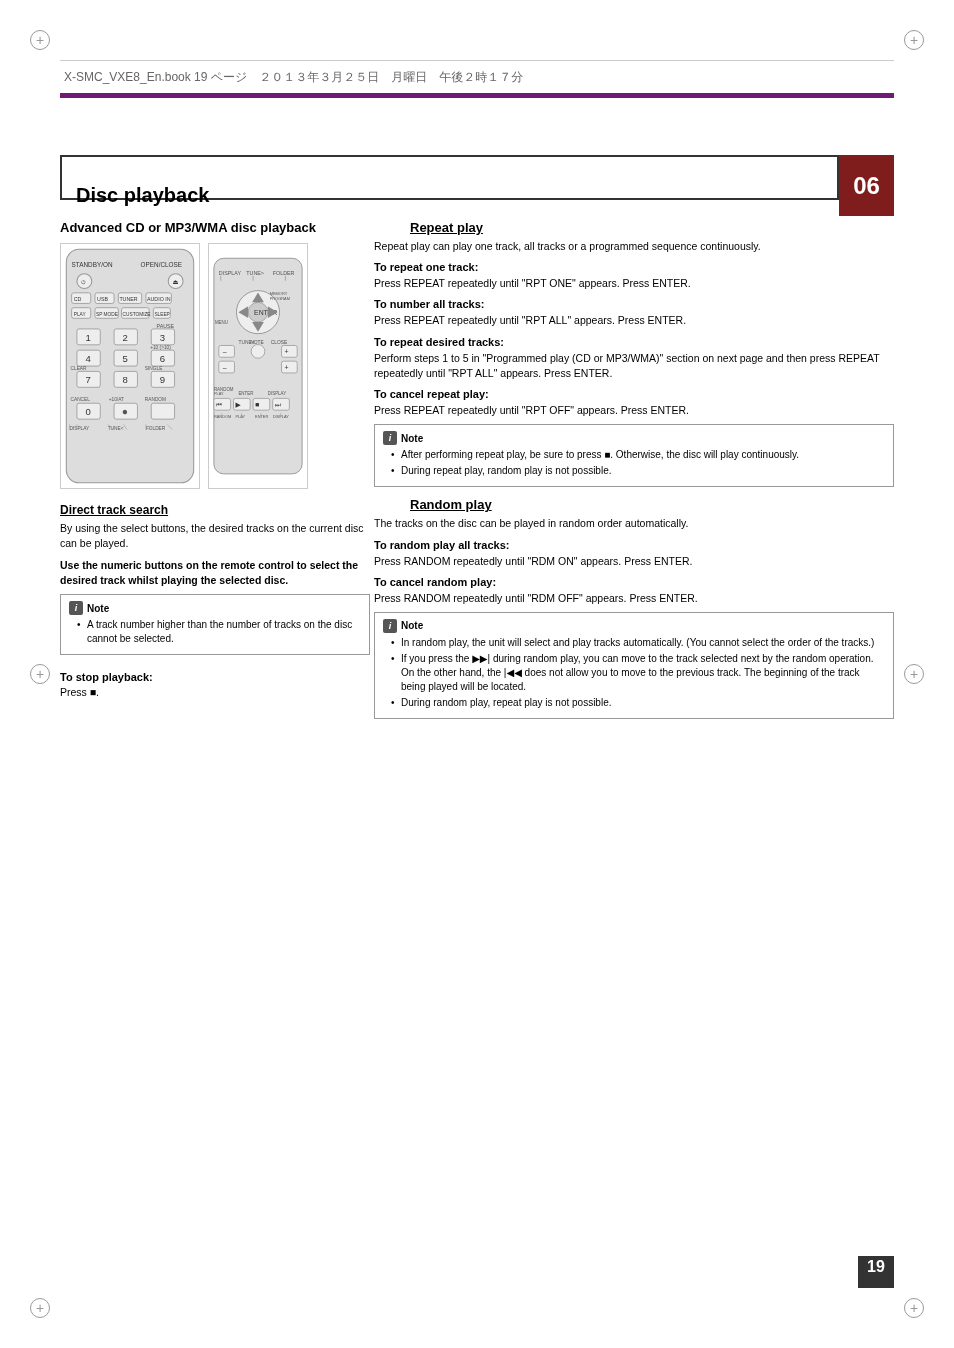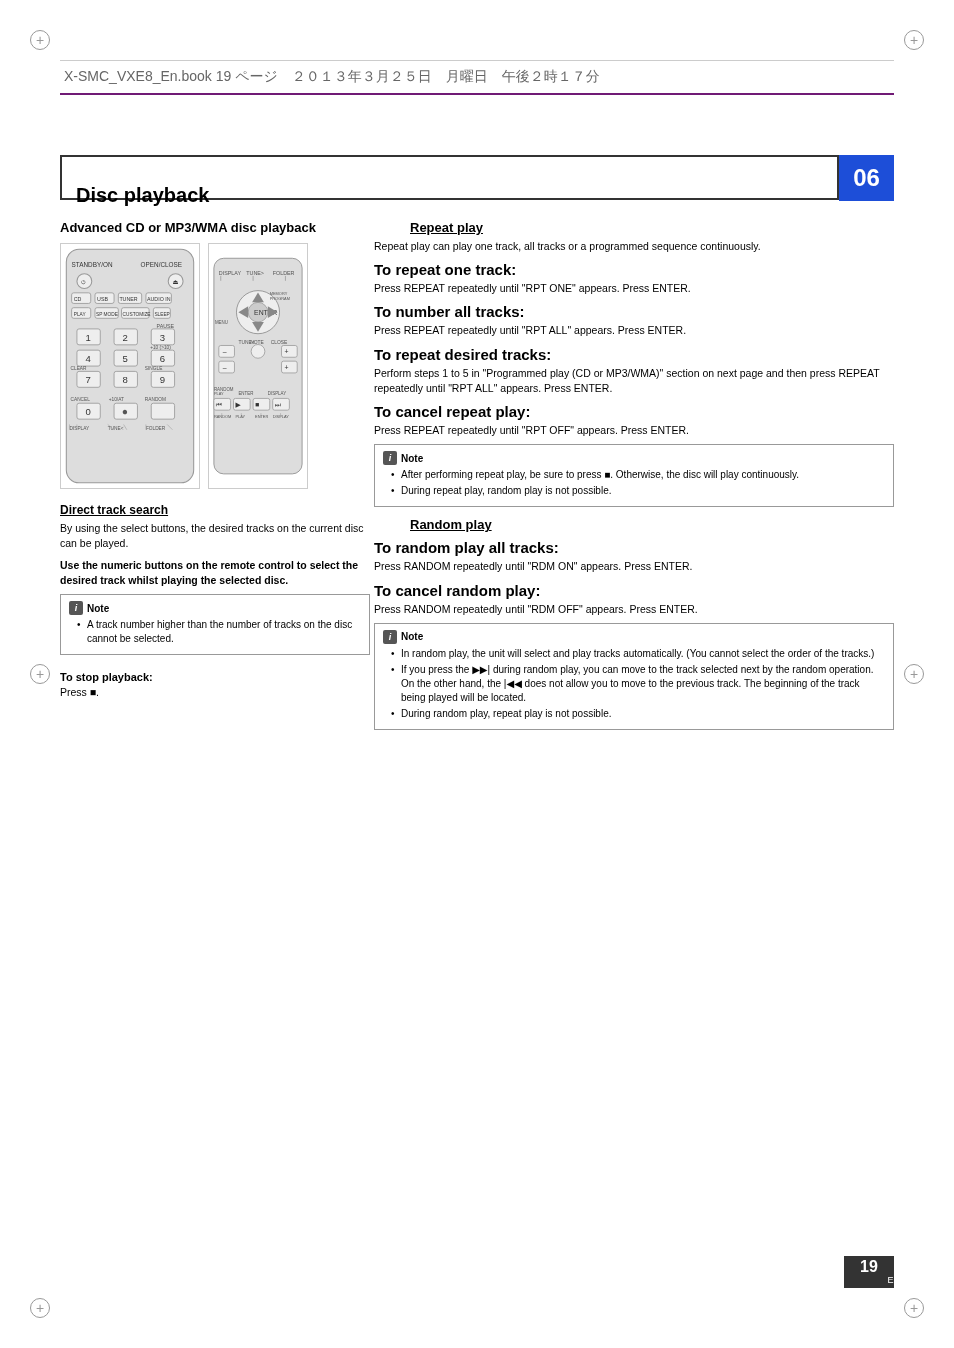--- a/index.html
+++ b/index.html
@@ -37,36 +37,36 @@
     .reg-mr { top: 50%; right: 30px; transform: translateY(-50%); }
 
     
     .header-bar {
       position: absolute;
       top: 60px;
       left: 60px;
       right: 60px;
       height: 32px;
       border-top: 1px solid #ccc;
-      border-bottom: 2px solid #701a75;
-      display: flex;
-      align-items: center;
-      font-size: 14px;
+      border-bottom: 5px solid #701a75;
+      display: flex;
+      align-items: center;
+      font-size: 12px;
       color: #666;
       padding: 16px 4px;
     }
 
     
     .chapter-tab {
       position: absolute;
       top: 155px;
       right: 60px;
       width: 55px;
-      height: 46px;
-      background: #1d4ed8;
+      height: 61px;
+      background: #7f1d1d;
       color: #fff;
       display: flex;
       flex-direction: column;
       align-items: center;
       justify-content: center;
       font-size: 22px;
       font-weight: bold;
     }
     .chapter-tab .chapter-num {
       font-size: 24px;
@@ -91,21 +91,21 @@
       font-weight: bold;
       color: #000;
       margin-top: 36px;
     }
 
     
     .page-number-box {
       position: absolute;
       bottom: 60px;
       right: 60px;
-      width: 50px;
+      width: 36px;
       height: 32px;
       background: #333;
       color: #fff;
       display: flex;
       flex-direction: column;
       align-items: center;
       justify-content: center;
     }
     .page-number-box .pnum {
       font-size: 16px;
@@ -221,21 +221,21 @@
       position: relative;
       margin-bottom: 2px;
     }
     .note-list li::before {
       content: '•';
       position: absolute;
       left: 0;
     }
 
     .sub-heading {
-      font-size: 15px;
+      font-size: 11px;
       font-weight: bold;
       margin-bottom: 3px;
       margin-top: 7px;
     }
 
     .repeat-title, .random-title {
       font-size: 13px;
       font-weight: bold;
       text-decoration: underline;
       margin-bottom: 4px;
@@ -458,20 +458,21 @@
         <span class="note-icon">i</span>
         <span>Note</span>
       </div>
       <ul class="note-list">
         <li>After performing repeat play, be sure to press ■. Otherwise, the disc will play continuously.</li>
         <li>During repeat play, random play is not possible.</li>
       </ul>
     </div>
 
     <div class="random-title">Random play</div>
+    <p>The tracks on the disc can be played in random order automatically.</p>
 
     <div class="sub-heading">To random play all tracks:</div>
     <p>Press RANDOM repeatedly until "RDM ON" appears. Press ENTER.</p>
 
     <div class="sub-heading">To cancel random play:</div>
     <p>Press RANDOM repeatedly until "RDM OFF" appears. Press ENTER.</p>
 
     <div class="note-box">
       <div class="note-title">
         <span class="note-icon">i</span>

